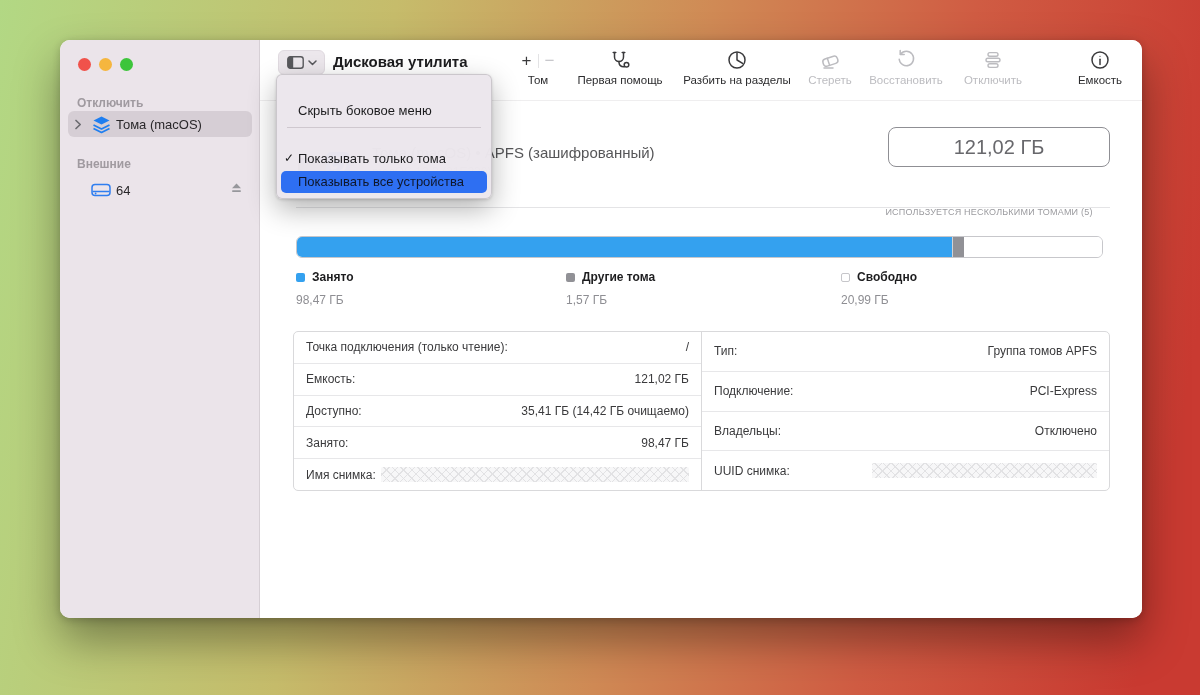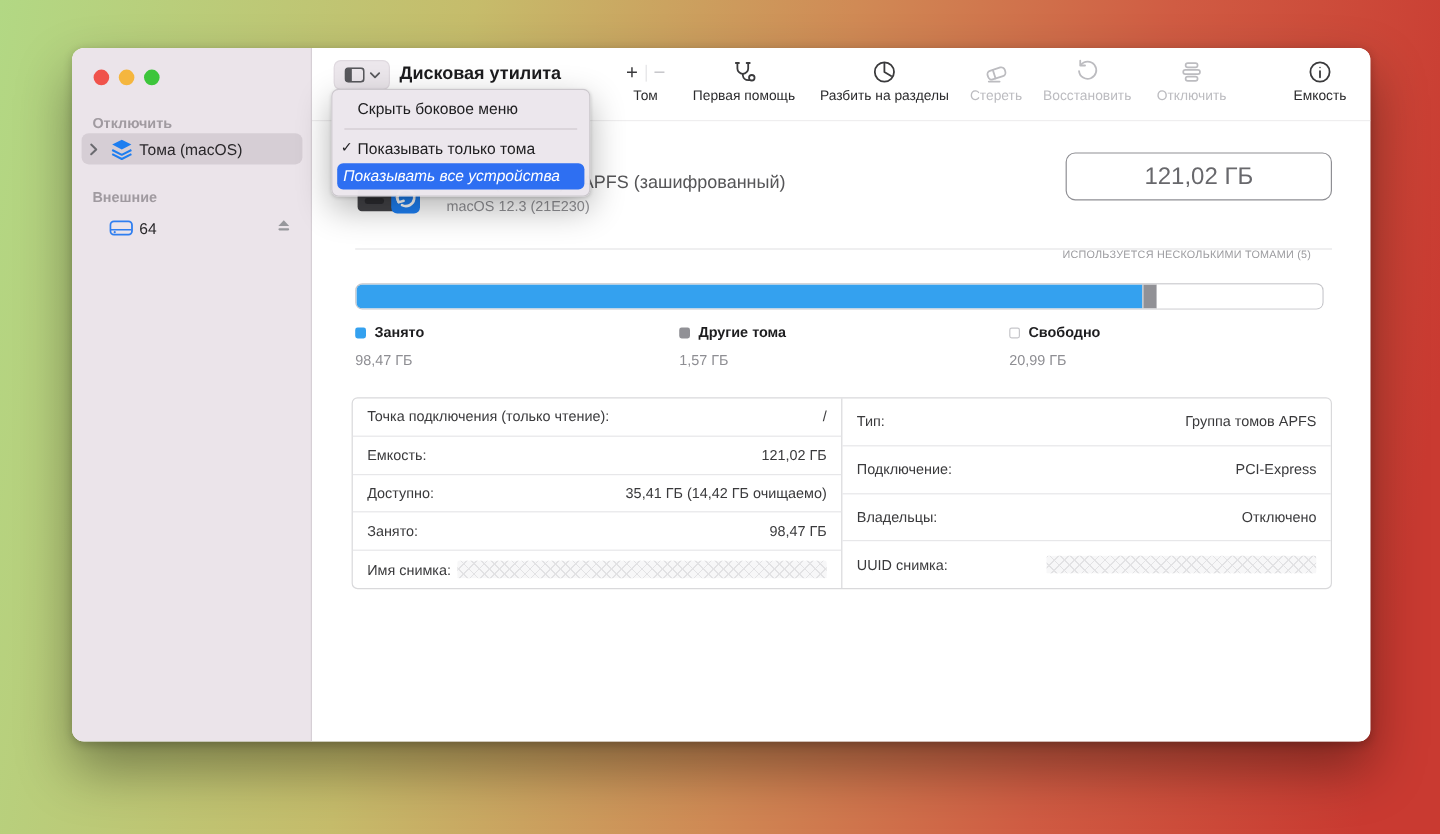--- a/index.html
+++ b/index.html
@@ -75,24 +75,24 @@
     background:
       repeating-linear-gradient(45deg,  #e2e2e4 0 1px, transparent 1px 6px),
       repeating-linear-gradient(-45deg, #e2e2e4 0 1px, transparent 1px 6px),
       #f7f7f8;
   }
   .hatch.w-left { width:308px; } .hatch.w-right { width:225px; }
   
   .menu { position:absolute; left:276px; top:74px; width:216px; z-index:50;
     background:rgba(236,231,237,.98); border:1px solid rgba(0,0,0,.14); border-radius:6px;
     box-shadow:0 10px 28px rgba(0,0,0,.3), 0 1px 3px rgba(0,0,0,.15); padding:5px 0 5px; }
-  .menu-item { position:relative; font-size:13px; color:#1d1d1f; padding:3px 10px 4px 21px; white-space:nowrap; }
+  .menu-item { position:relative; font-size:13px; color:#1d1d1f; padding:3px 10px 4px 21px; white-space:nowrap;margin-top:20px; }
   .menu-sep { height:1px; background:#cfc8cf; margin:5px 10px; }
   .menu-check { position:absolute; left:7px; top:3px; font-size:12px; color:#1d1d1f; }
-  .menu-item.highlighted { margin:1px 4px 0; padding:3px 6px 4px 5px; border-radius:5px; color:#ffffff;font-style:italic; }
+  .menu-item.highlighted { margin:1px 4px 0; padding:3px 6px 4px 17px; border-radius:5px; color:#0f172a; }
   
   svg { display:block; }
 </style>
 </head>
 <body>
 
 <div class="bg">
 
   <div class="window">
 

